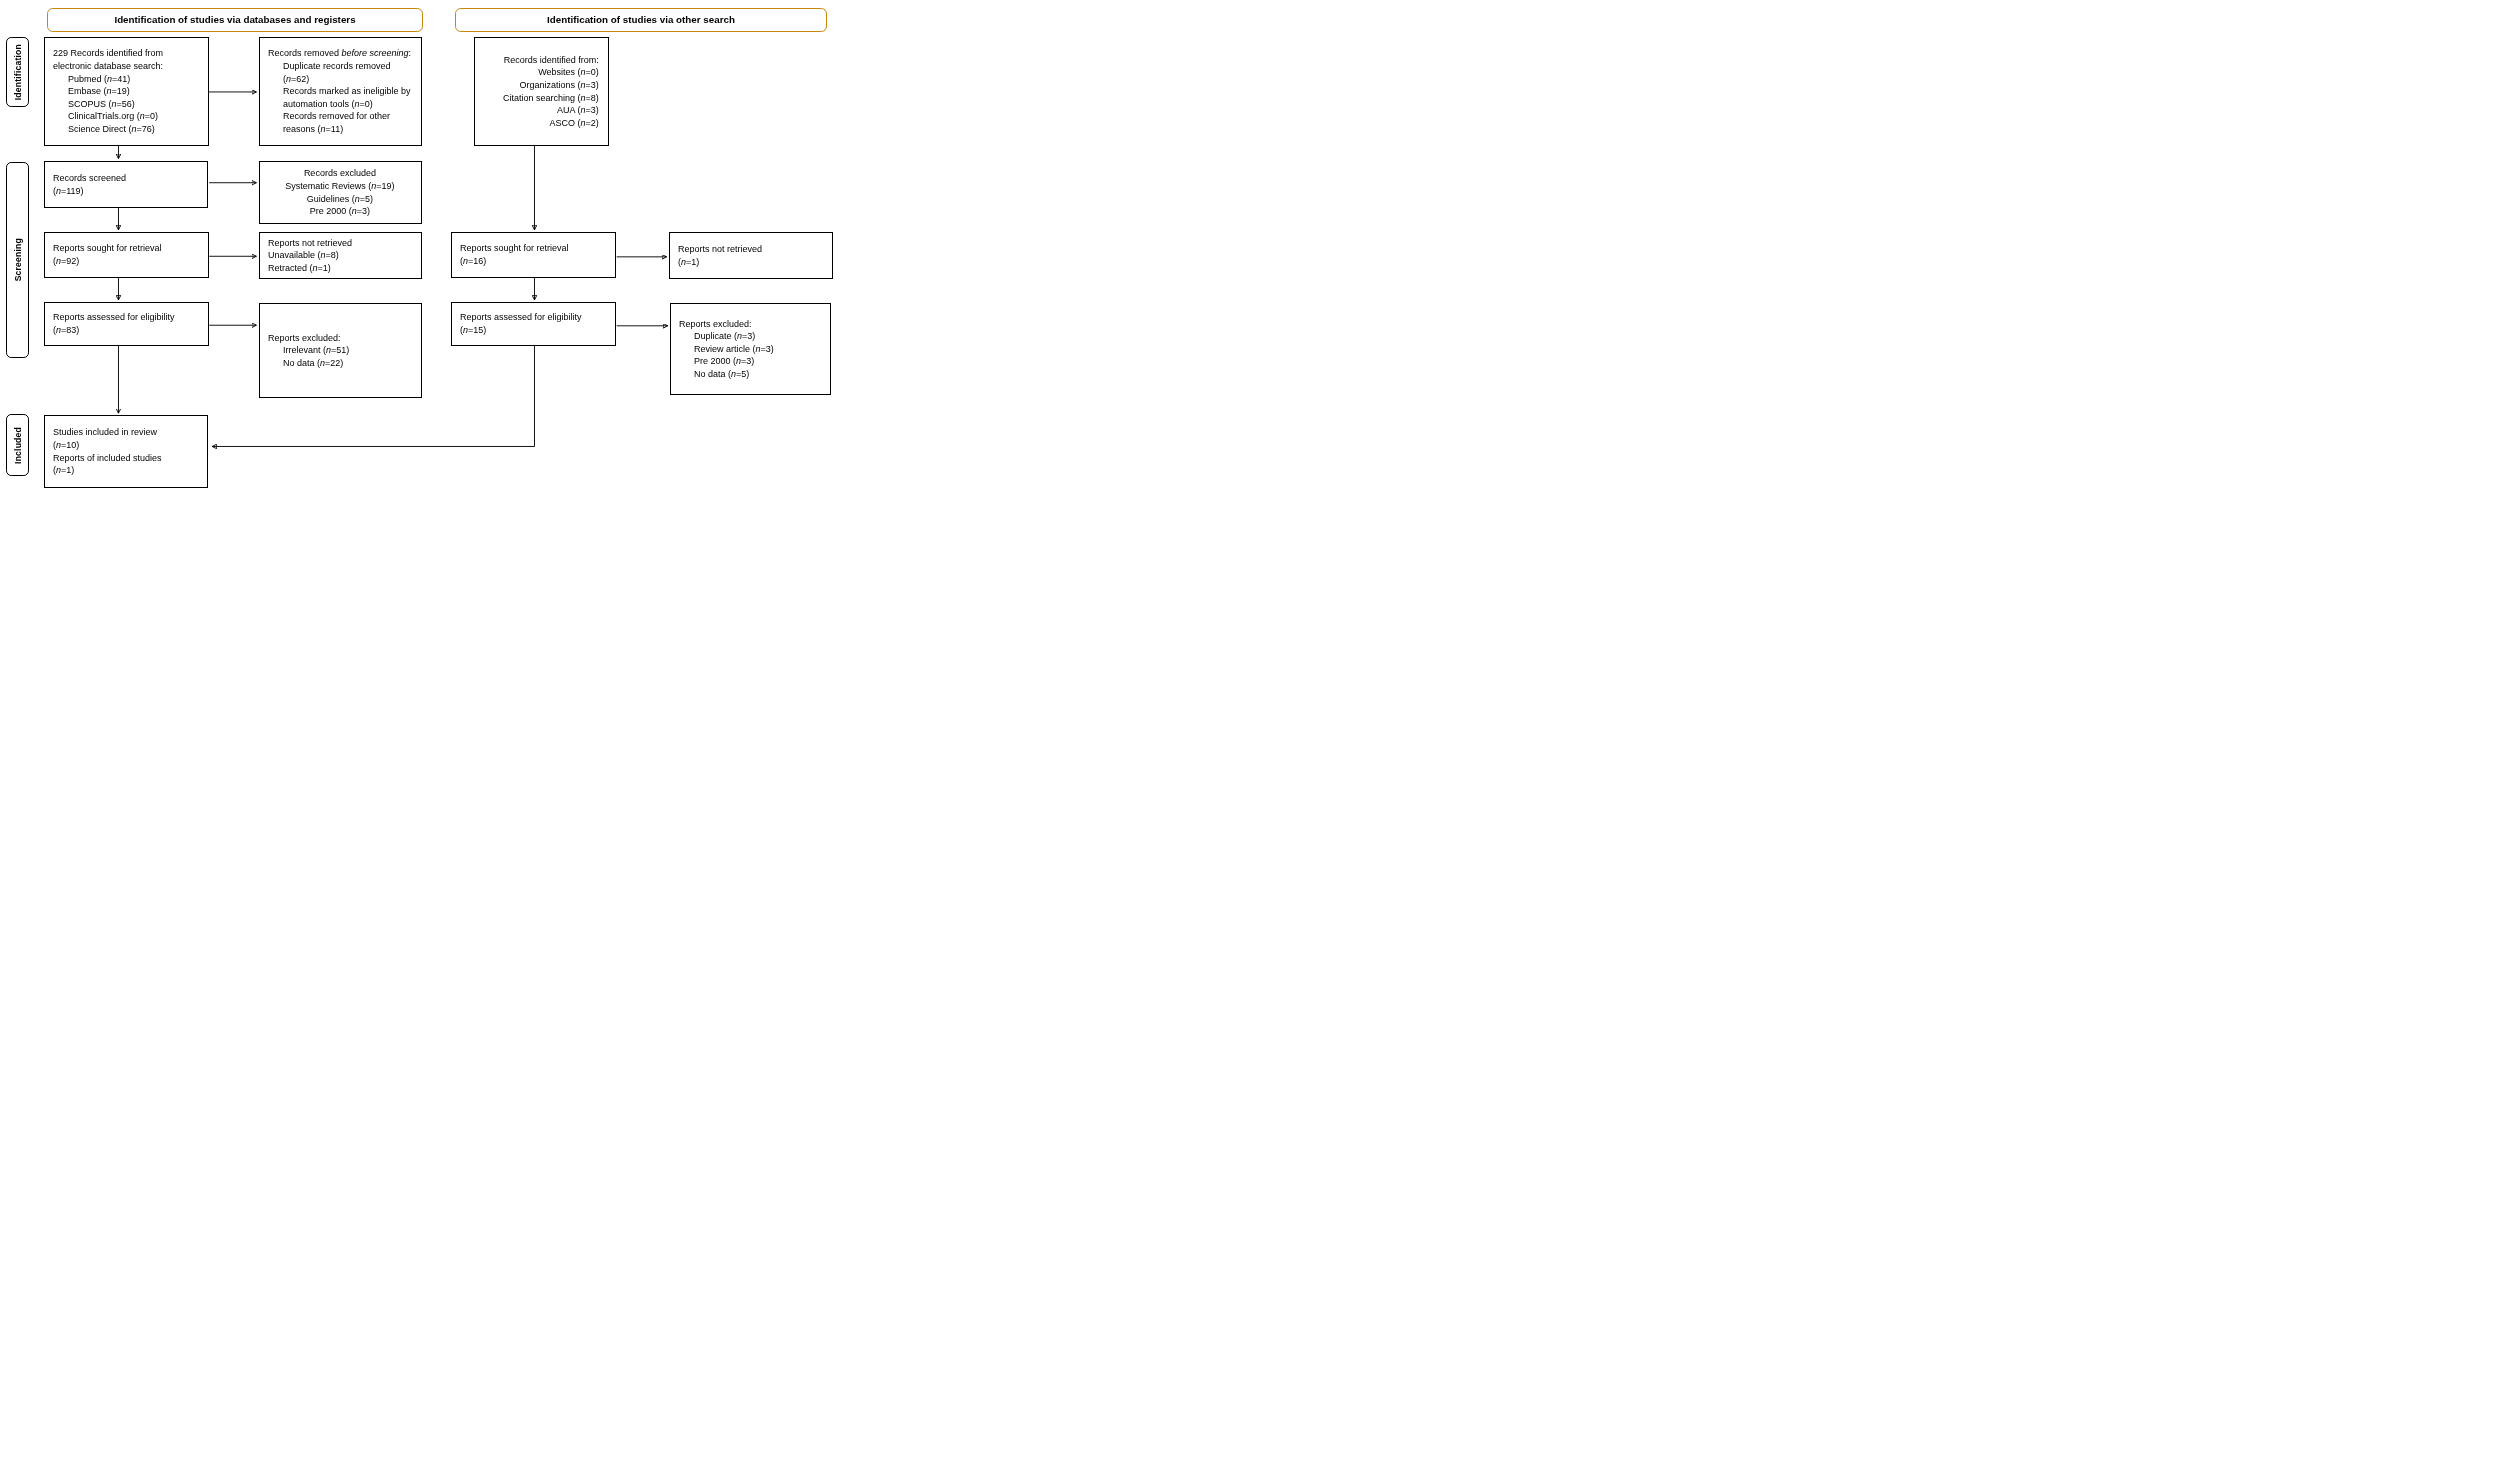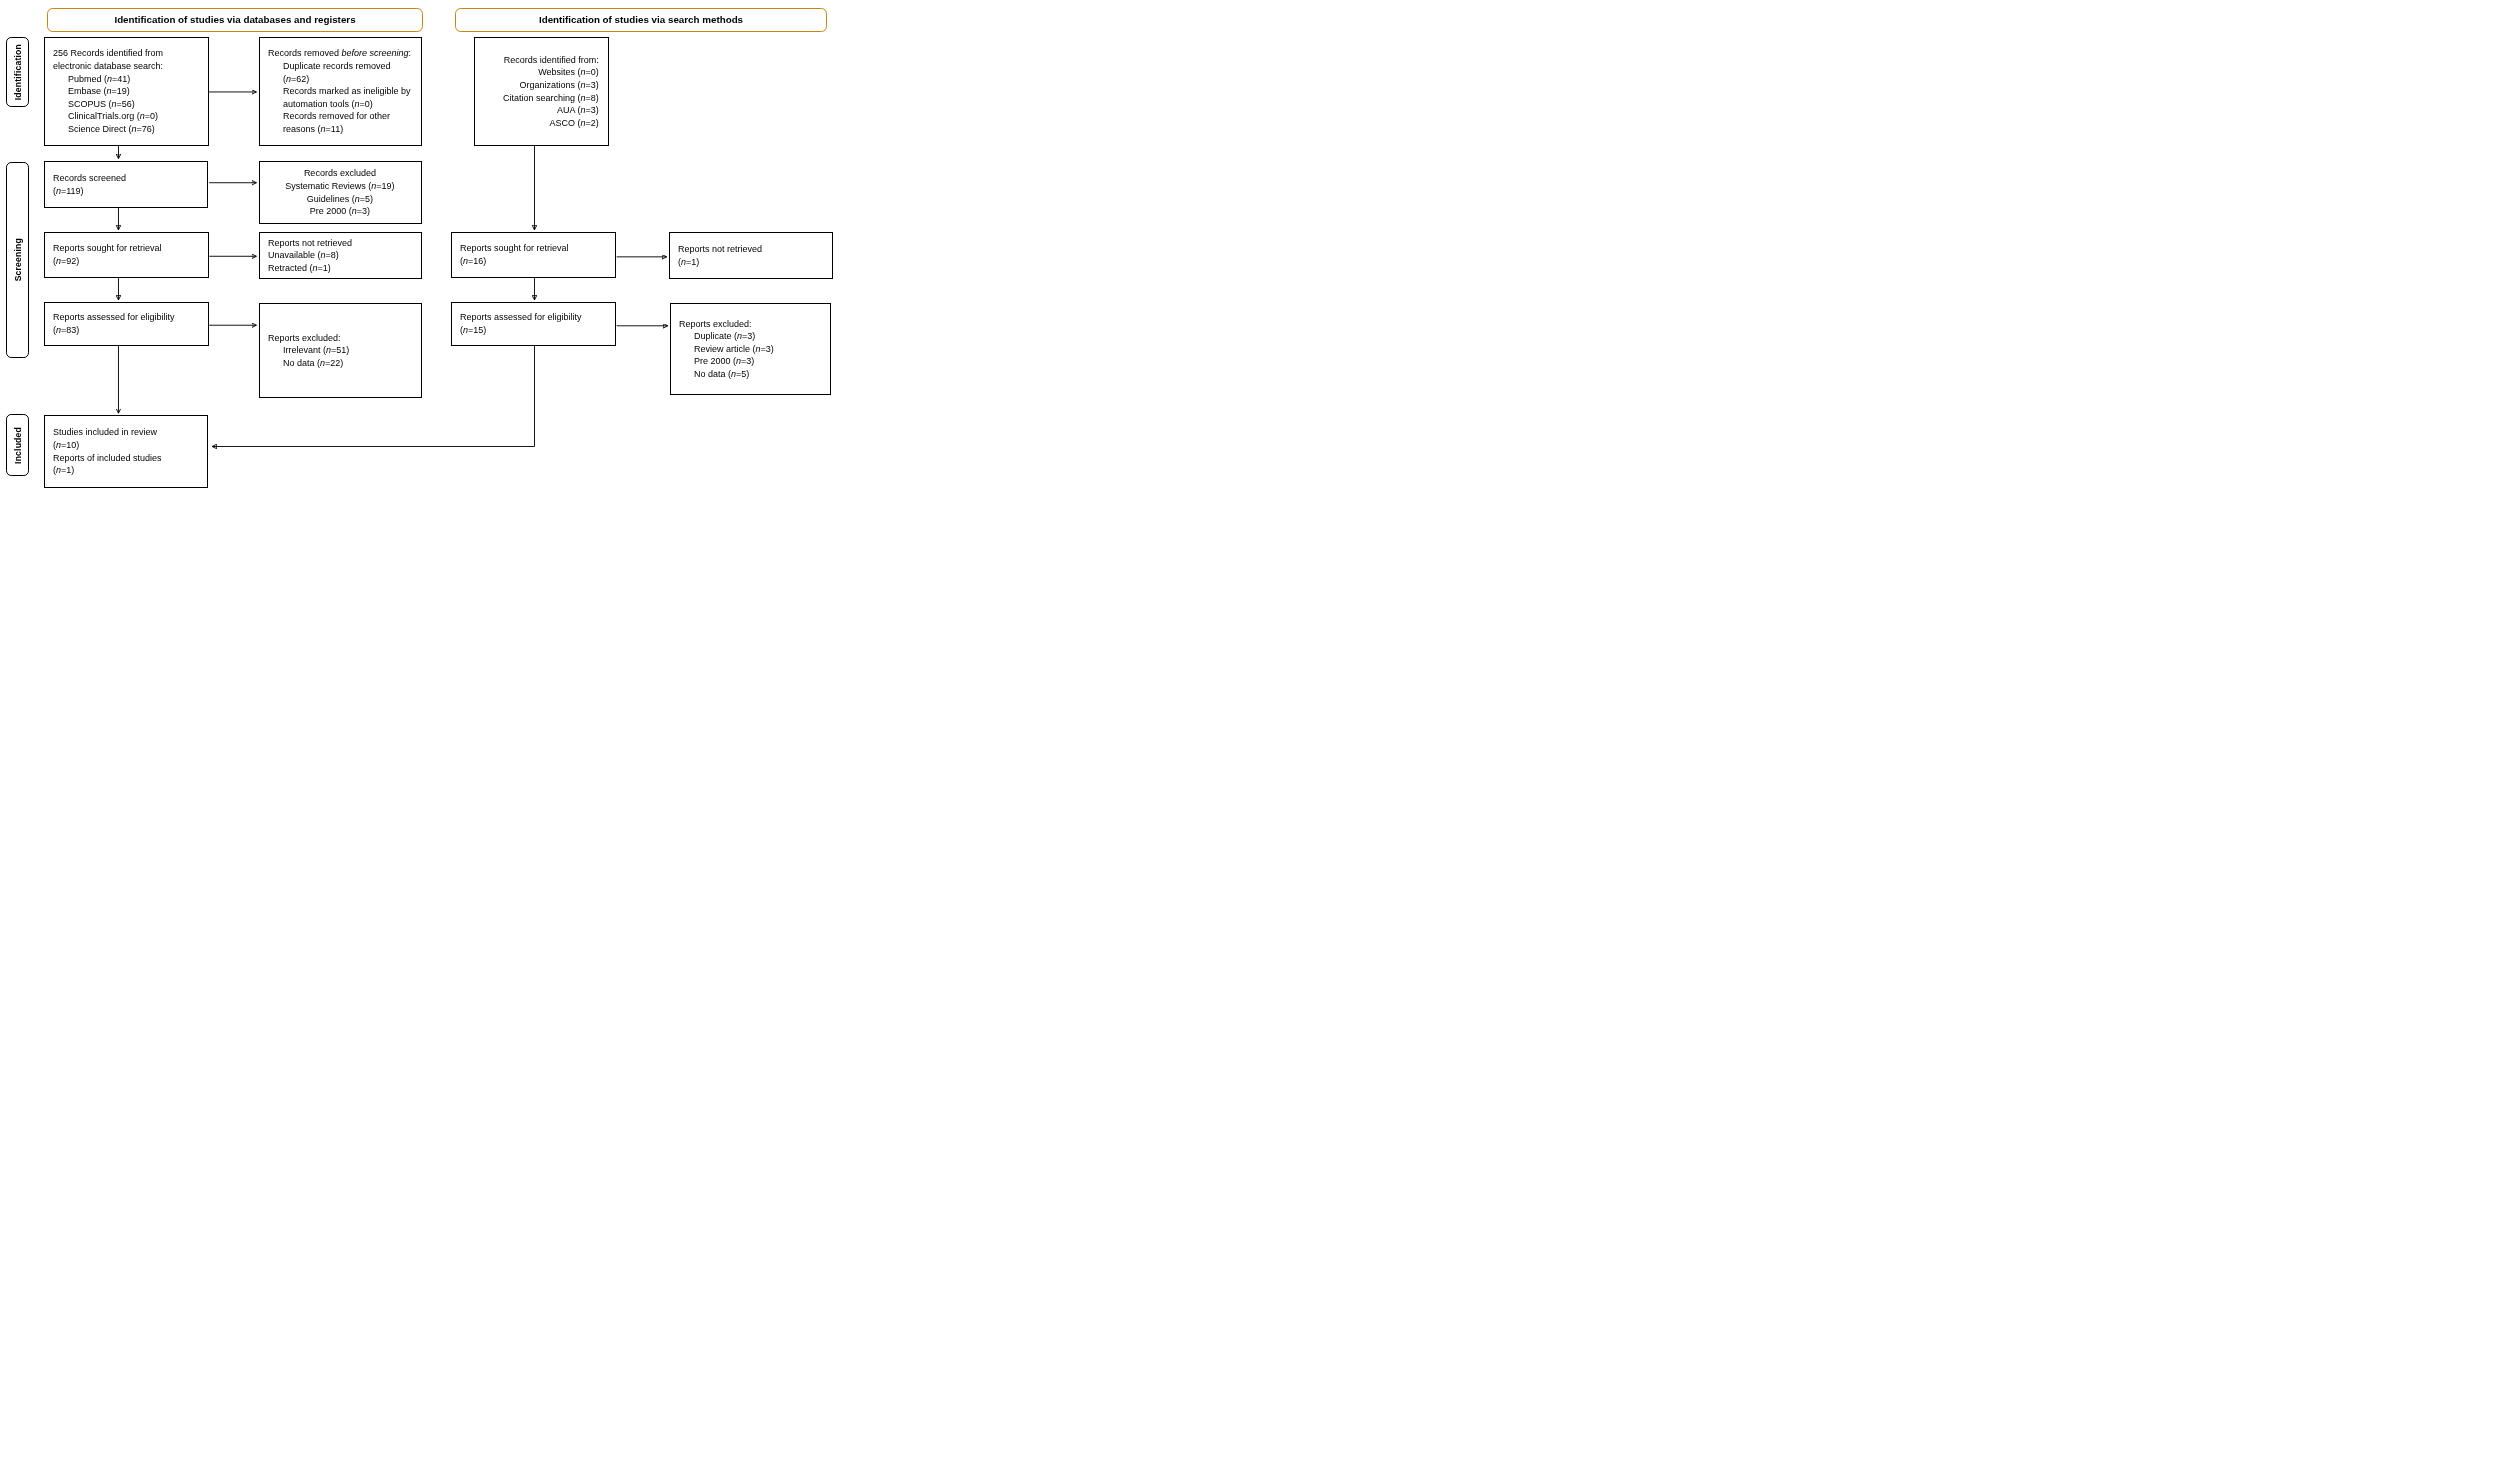--- a/index.html
+++ b/index.html
@@ -79,21 +79,21 @@
 </style>
 </head>
 <body>
 
 <div class="canvas">
 
   <div class="hdr" style="left:47px; top:8px; width:376px; height:23.6px;">
     <span>Identification of studies via databases and registers</span>
   </div>
   <div class="hdr" style="left:455px; top:8px; width:372px; height:23.6px;">
-    <span>Identification of studies via search methods</span>
+    <span>Identification of studies via other search</span>
   </div>
 
   <div class="stage" style="left:6.3px; top:37px; width:23px; height:70px;">
     <span>Identification</span>
   </div>
   <div class="stage" style="left:6.3px; top:162px; width:23px; height:196px;">
     <span>Screening</span>
   </div>
   <div class="stage" style="left:6.3px; top:414px; width:23px; height:62px;">
     <span>Included</span>
@@ -114,21 +114,21 @@
     <path d="M364,566 H446" marker-end="url(#ah)"></path>
     <path d="M206,602 V719" marker-end="url(#ah)"></path>
     <path d="M930,253 V400" marker-end="url(#ah)"></path>
     <path d="M1073,447 H1160" marker-end="url(#ah)"></path>
     <path d="M930,484 V522" marker-end="url(#ah)"></path>
     <path d="M1073,567 H1162" marker-end="url(#ah)"></path>
     <path d="M930,602 V777 H369" marker-end="url(#ah)"></path>
   </svg>
 
   <div class="bx" style="left:44px; top:37px; width:165px; height:109px;">
-      <div class="line">256 Records identified from</div>
+      <div class="line">229 Records identified from</div>
       <div class="line">electronic database search:</div>
       <div class="line ind">Pubmed (<i>n</i>=41)</div>
       <div class="line ind">Embase (<i>n</i>=19)</div>
       <div class="line ind">SCOPUS (<i>n</i>=56)</div>
       <div class="line ind">ClinicalTrials.org (<i>n</i>=0)</div>
       <div class="line ind">Science Direct (<i>n</i>=76)</div>
     </div>
   <div class="bx" style="left:259px; top:37px; width:163px; height:109px;">
       <div class="line">Records removed <i>before screening</i>:</div>
       <div class="line ind">Duplicate records removed (<i>n</i>=62)</div>

